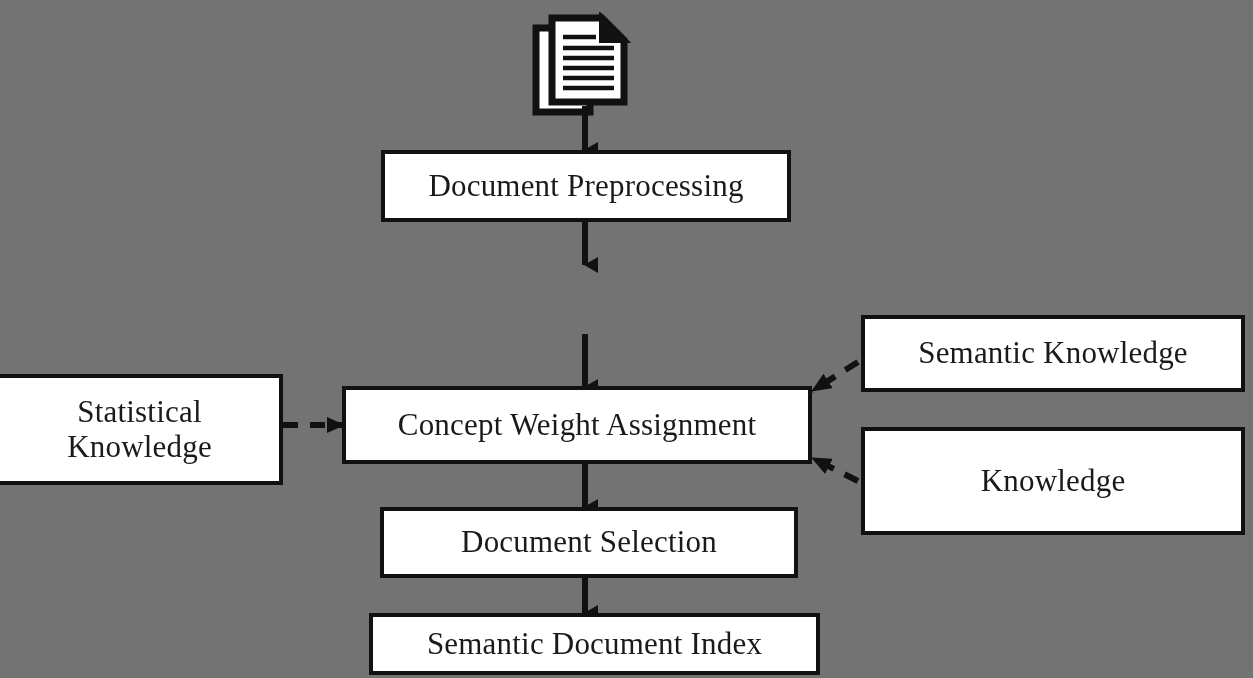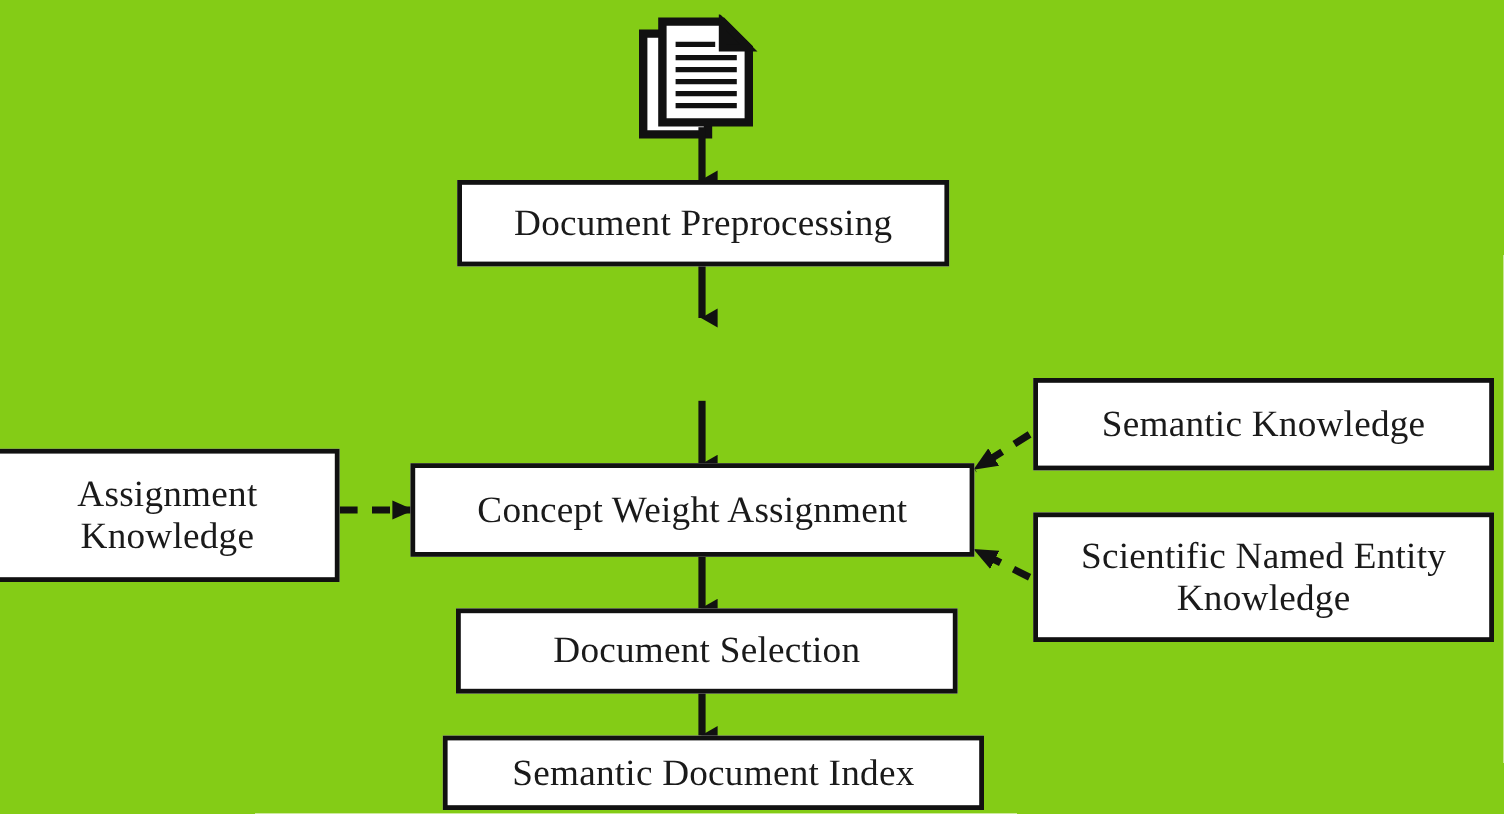--- a/index.html
+++ b/index.html
@@ -7,21 +7,21 @@
     padding: 0;
     background: #ffffff;
   }
   body {
     font-family: "Liberation Serif", "DejaVu Serif", serif;
   }
   #canvas {
     position: relative;
     width: 1253px;
     height: 678px;
-    background: #84cc16;
+    background: #737373;
     overflow: hidden;
   }
   .node {
     position: absolute;
     box-sizing: border-box;
     border: 4px solid #111111;
     background: #ffffff;
     display: flex;
     align-items: center;
     justify-content: center;
@@ -129,31 +129,30 @@
   </div>
 
   <div class="node" style="left:369px; top:613px; width:451px; height:62px;">
     <span class="lbl">
       <span class="ln">Semantic Document Index</span>
     </span>
   </div>
 
   <div class="node" style="left:-4px; top:374px; width:287px; height:111px;">
     <span class="lbl">
-      <span class="ln">Assignment</span>
+      <span class="ln">Statistical</span>
       <span class="ln">Knowledge</span>
     </span>
   </div>
 
   <div class="node" style="left:861px; top:315px; width:384px; height:77px;">
     <span class="lbl">
       <span class="ln">Semantic Knowledge</span>
     </span>
   </div>
 
   <div class="node" style="left:861px; top:427px; width:384px; height:108px;">
     <span class="lbl">
-      <span class="ln">Scientific Named Entity</span>
       <span class="ln">Knowledge</span>
     </span>
   </div>
 
 </div>
 
 </body></html>

